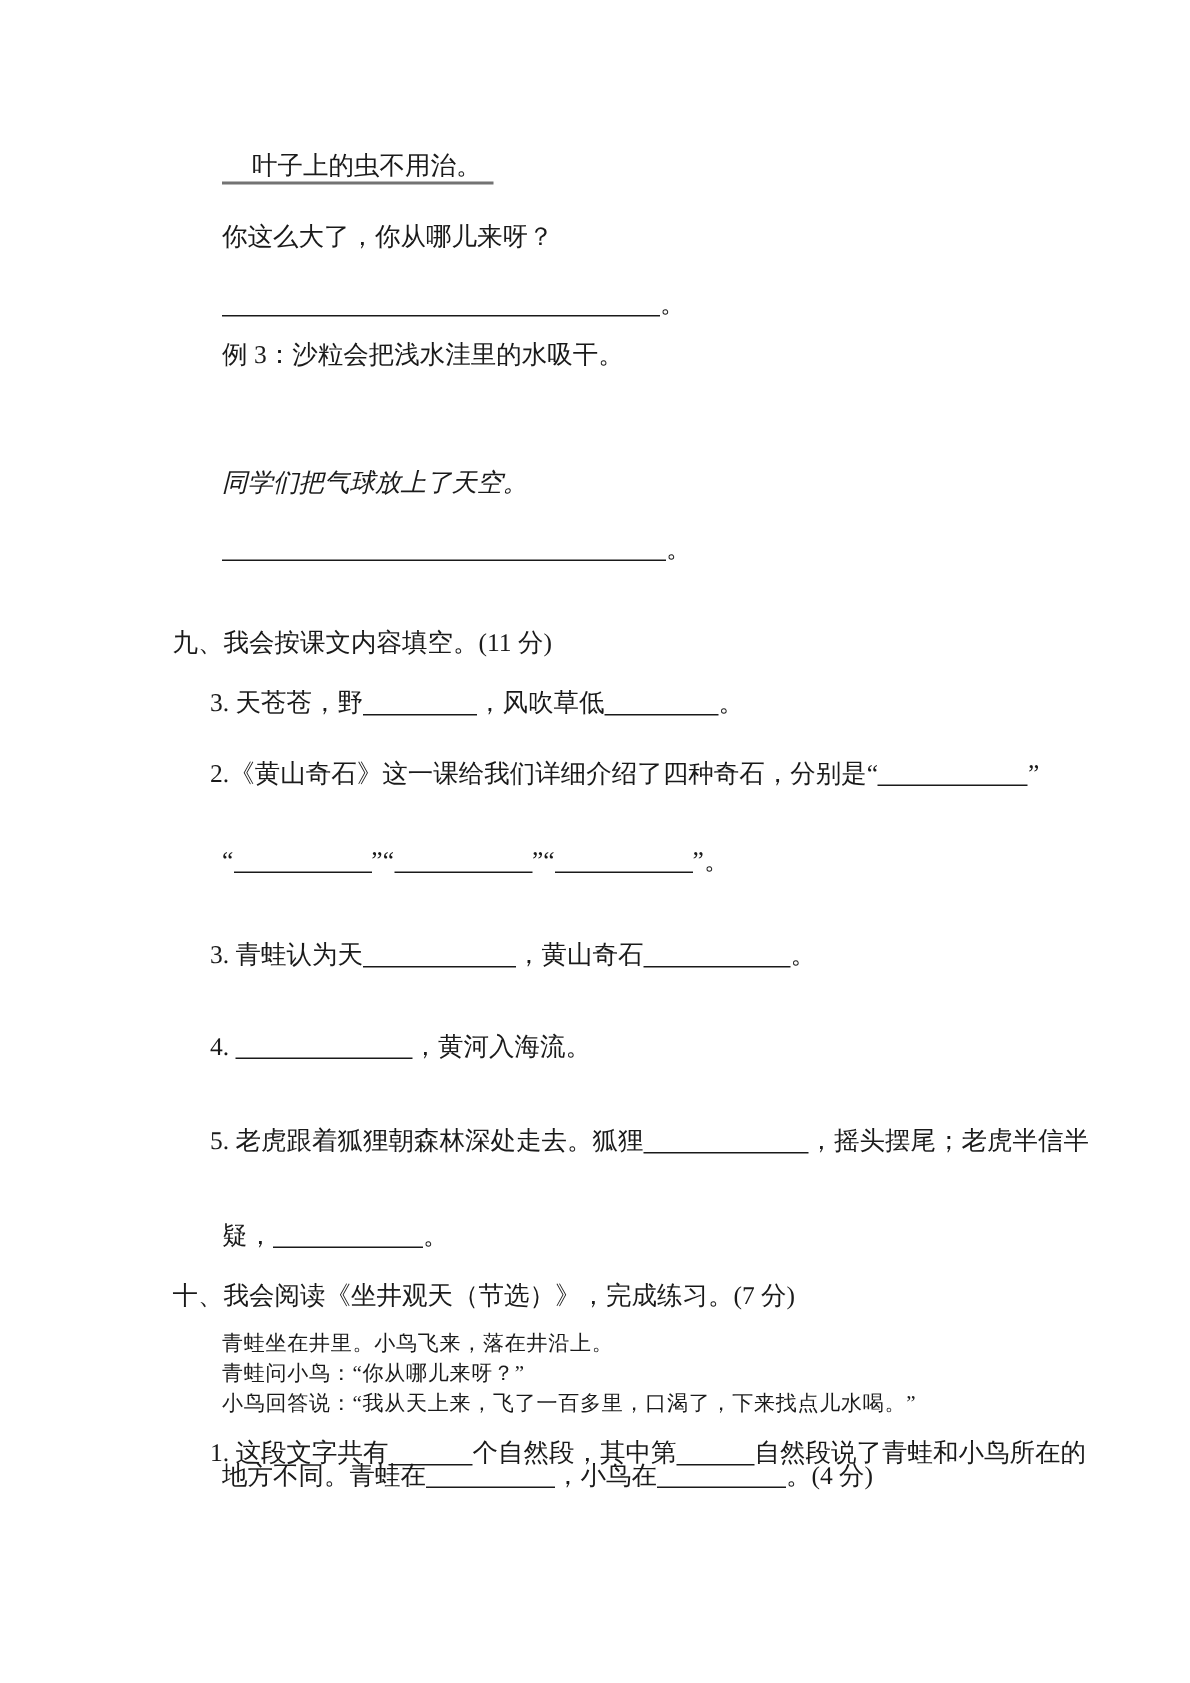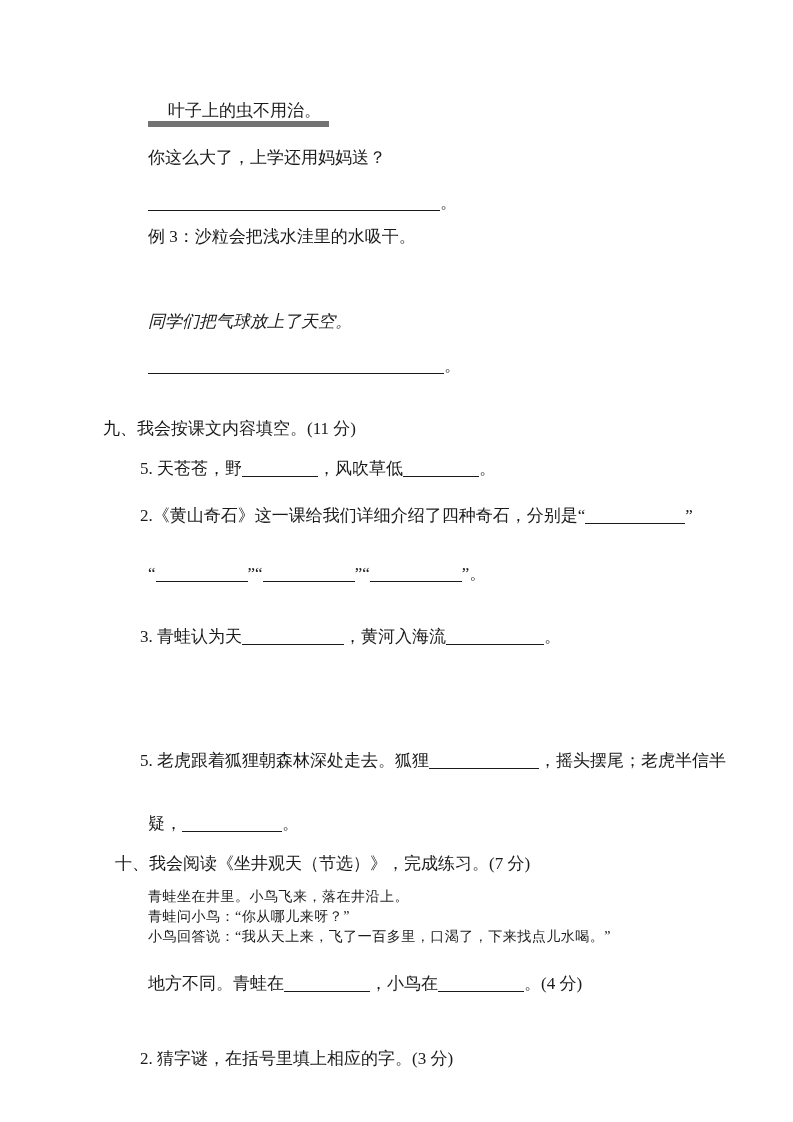--- a/index.html
+++ b/index.html
@@ -22,80 +22,83 @@
     white-space: nowrap;
     line-height: 1.25;
   }
   .blank {
     display: inline-block;
     height: 1em;
     border-bottom: 1px solid #1a1a1a;
     vertical-align: -3px;
   }
   .underlined {
-    border-bottom: 6px solid #737373;
+    border-bottom: 2px solid #737373;
     padding-bottom: 1px;
     padding-right: 8px;
     padding-left: 20px;
   }
   .passage {
     font-size: 14px;
     letter-spacing: 0.5px;
   }
 </style>
 </head>
 <body>
 
 <div class="page">
 
   <div class="line" style="left:148px; top:100px;">
     <span class="underlined">叶子上的虫不用治。</span>
   </div>
 
   <div class="line" style="left:148px; top:147px;">
-    <span>你这么大了，上学还用妈妈送？</span>
+    <span>你这么大了，你从哪儿来呀？</span>
   </div>
 
   <div class="line" style="left:148px; top:192px;">
     <span class="blank" style="width:292px;"></span><span>。</span>
   </div>
 
   <div class="line" style="left:148px; top:226px;">
     <span>例 3：沙粒会把浅水洼里的水吸干。</span>
   </div>
 
 
   <div class="line" style="left:148px; top:311px;font-style:italic;">
     <span>同学们把气球放上了天空。</span>
   </div>
 
   <div class="line" style="left:148px; top:355px;">
     <span class="blank" style="width:296px;"></span><span>。</span>
   </div>
 
-  <div class="line" style="left:103px; top:418px;">
+  <div class="line" style="left:115px; top:418px;">
     <span>九、我会按课文内容填空。(11 分)</span>
   </div>
 
   <div class="line" style="left:140px; top:458px;">
-    <span>5. 天苍苍，野</span><span class="blank" style="width:76px;"></span><span>，风吹草低</span><span class="blank" style="width:76px;"></span><span>。</span>
+    <span>3. 天苍苍，野</span><span class="blank" style="width:76px;"></span><span>，风吹草低</span><span class="blank" style="width:76px;"></span><span>。</span>
   </div>
 
   <div class="line" style="left:140px; top:505px;">
     <span>2.《黄山奇石》这一课给我们详细介绍了四种奇石，分别是“</span><span class="blank" style="width:100px;"></span><span>”</span>
   </div>
 
   <div class="line" style="left:148px; top:563px;">
     <span>“</span><span class="blank" style="width:92px;"></span><span>”“</span><span class="blank" style="width:92px;"></span><span>”“</span><span class="blank" style="width:92px;"></span><span>”。</span>
   </div>
 
   <div class="line" style="left:140px; top:626px;">
-    <span>3. 青蛙认为天</span><span class="blank" style="width:102px;"></span><span>，黄河入海流</span><span class="blank" style="width:98px;"></span><span>。</span>
+    <span>3. 青蛙认为天</span><span class="blank" style="width:102px;"></span><span>，黄山奇石</span><span class="blank" style="width:98px;"></span><span>。</span>
   </div>
 
+  <div class="line" style="left:140px; top:687px;">
+    <span>4. </span><span class="blank" style="width:118px;"></span><span>，黄河入海流。</span>
+  </div>
 
   <div class="line" style="left:140px; top:750px;">
     <span>5. 老虎跟着狐狸朝森林深处走去。狐狸</span><span class="blank" style="width:110px;"></span><span>，摇头摆尾；老虎半信半</span>
   </div>
 
   <div class="line" style="left:148px; top:813px;">
     <span>疑，</span><span class="blank" style="width:100px;"></span><span>。</span>
   </div>
 
   <div class="line" style="left:115px; top:853px;">
@@ -107,22 +110,22 @@
   </div>
 
   <div class="line passage" style="left:148px; top:908px;">
     <span>青蛙问小鸟：“你从哪儿来呀？”</span>
   </div>
 
   <div class="line passage" style="left:148px; top:928px;">
     <span>小鸟回答说：“我从天上来，飞了一百多里，口渴了，下来找点儿水喝。”</span>
   </div>
 
+  <div class="line" style="left:140px; top:958px;">
+    <span>1. 这段文字共有</span><span class="blank" style="width:56px;"></span><span>个自然段，其中第</span><span class="blank" style="width:52px;"></span><span>自然段说了青蛙和小鸟所在的</span>
+  </div>
 
   <div class="line" style="left:148px; top:973px;font-family:Liberation Serif, serif;">
     <span>地方不同。青蛙在</span><span class="blank" style="width:86px;"></span><span>，小鸟在</span><span class="blank" style="width:86px;"></span><span>。(4 分)</span>
   </div>
 
-  <div class="line" style="left:140px; top:1048px;">
-    <span>2. 猜字谜，在括号里填上相应的字。(3 分)</span>
-  </div>
 
 </div>
 
 </body></html>

